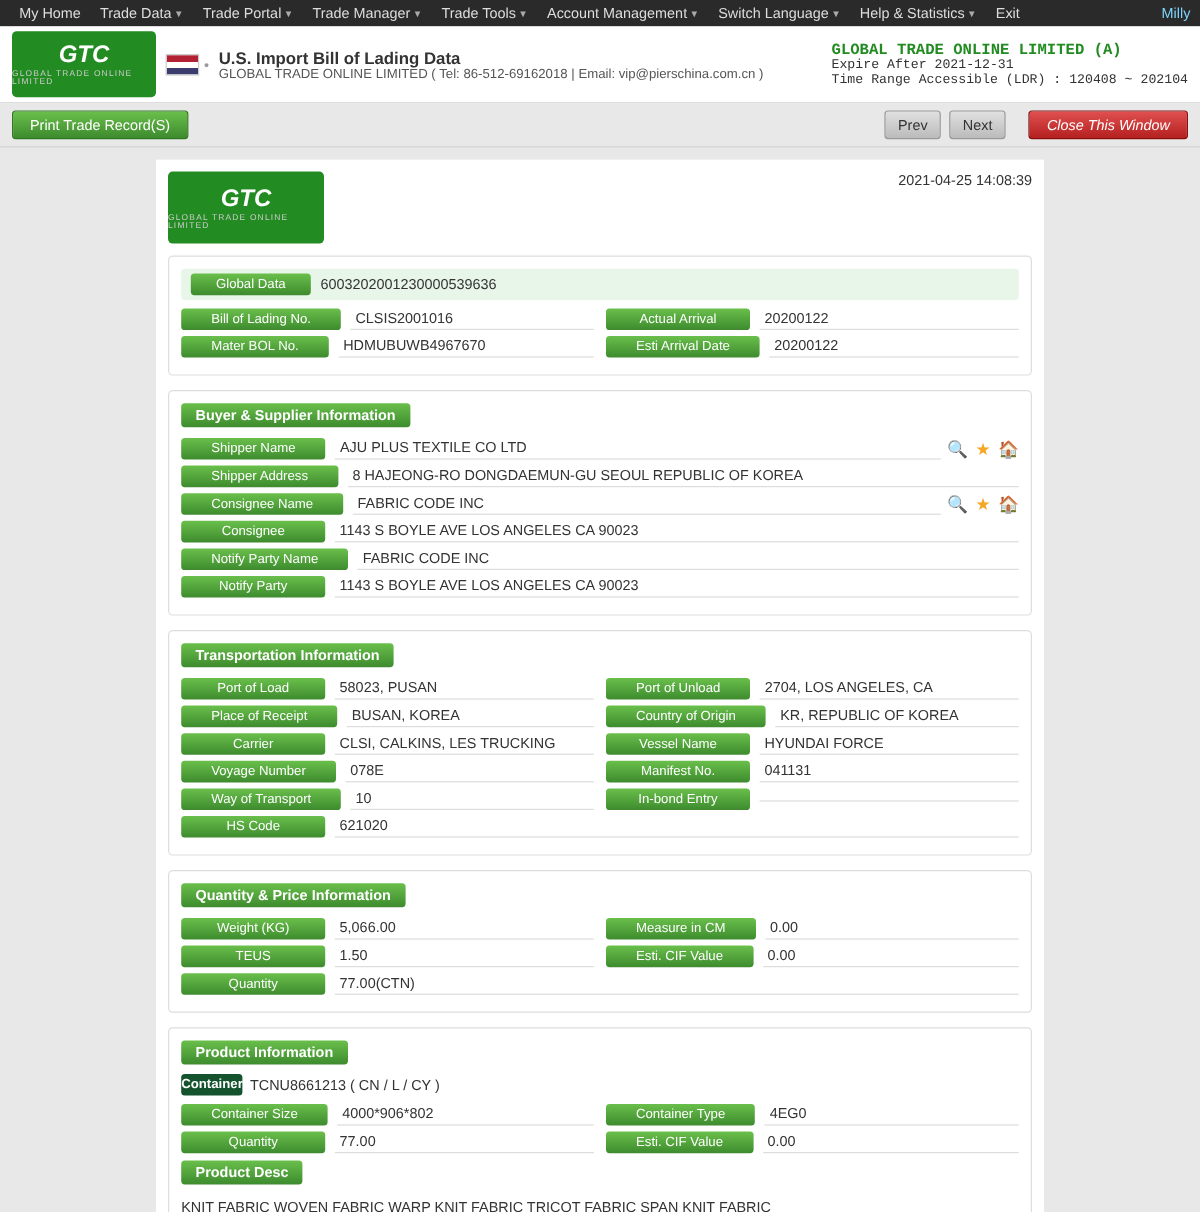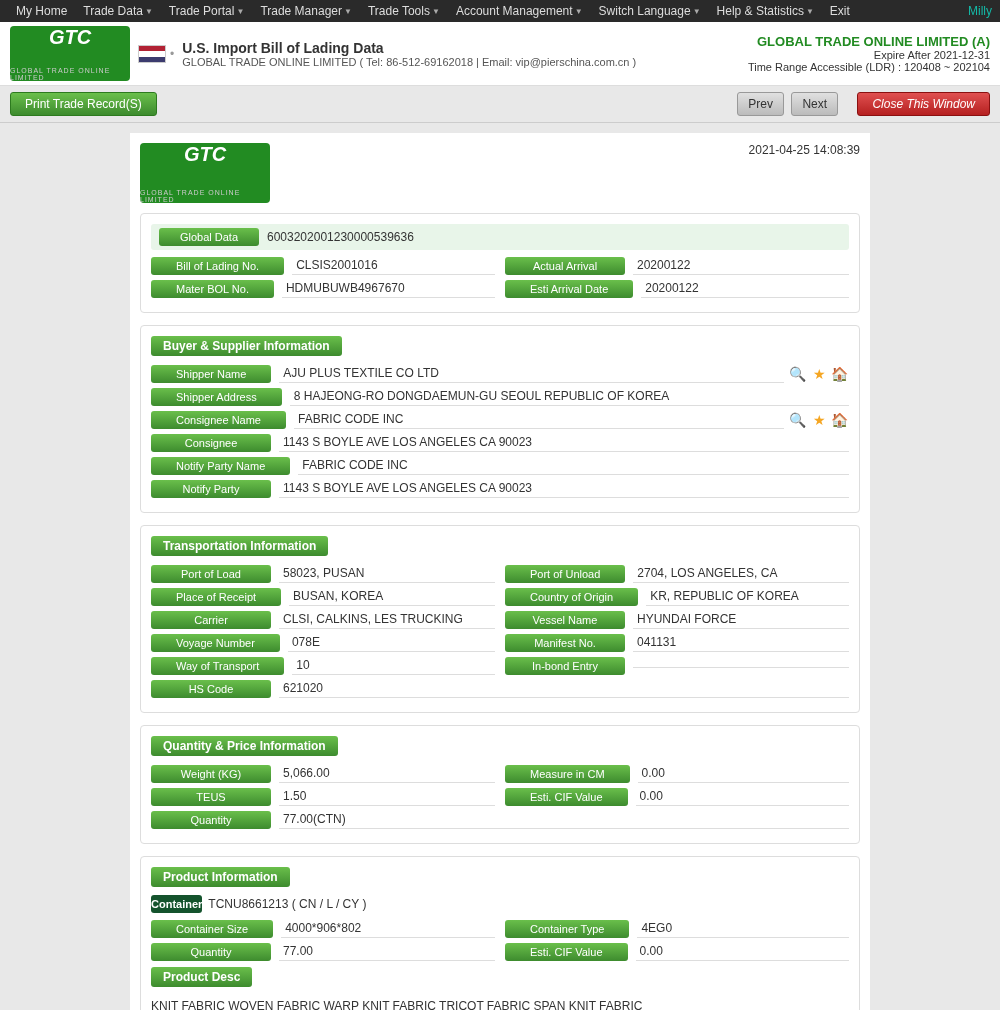--- a/index.html
+++ b/index.html
@@ -3,45 +3,45 @@
   <meta charset="utf-8">
   <style>
     * { margin: 0; padding: 0; box-sizing: border-box; }
     body { font-family: Arial, sans-serif; font-size: 12px; background: #f0f0f0; width: 1000px; min-height: 1010px; overflow-x: hidden; }
 
     
     .top-nav { background: #2a2a2a; color: #fff; display: flex; align-items: center; justify-content: space-between; padding: 0 8px; height: 22px; font-size: 12px; }
     .top-nav-left { display: flex; align-items: flex-start; gap: 0; }
     .nav-item { color: #ddd; padding: 3px 8px; cursor: pointer; display: flex; align-items: center; gap: 2px; }
     .nav-arrow { font-size: 8px; color: #aaa; }
-    .top-nav-right { color: #14b8a6; cursor: pointer; }
+    .top-nav-right { color: #7dd3fc; cursor: pointer; }
 
     
     .header { background: #fff; border-bottom: 1px solid #ddd; padding: 4px 10px; display: flex; align-items: center; justify-content: space-between; }
     .logo-area { display: flex; align-items: center; gap: 8px; }
     .flag-area { display: flex; align-items: center; gap: 4px; }
     .flag { width: 28px; height: 18px; background: linear-gradient(to bottom, #B22234 33%, #fff 33%, #fff 66%, #3C3B6E 66%); border: 1px solid #ccc; }
     .header-title { font-size: 14px; font-weight: bold; color: #333; }
     .header-contact { font-size: 11px; color: #555; }
-    .header-right { text-align: right; }
+    .header-right { text-align: left; font-family: Liberation Mono, monospace; }
     .company-name { color: #228B22; font-weight: bold; font-size: 13px; }
     .expire-info { font-size: 11px; color: #333; }
 
     
     .toolbar { background: #e8e8e8; padding: 6px 10px; display: flex; align-items: center; justify-content: space-between; border-bottom: 1px solid #ccc; }
     .btn-green { background: linear-gradient(to bottom, #6abf4b, #3d8b2e); color: #fff; border: 1px solid #2d7a1f; padding: 4px 14px; border-radius: 3px; cursor: pointer; font-size: 12px; }
     .btn-nav { background: linear-gradient(to bottom, #e0e0e0, #bbb); color: #333; border: 1px solid #999; padding: 4px 10px; border-radius: 3px; cursor: pointer; font-size: 12px; margin-left: 4px; }
     .btn-red { background: linear-gradient(to bottom, #e05050, #b52020); color: #fff; border: 1px solid #8a1010; padding: 4px 14px; border-radius: 3px; cursor: pointer; font-size: 12px; font-style: italic; }
 
     
     .main-content { background: #fff; margin: 0 auto; width: 740px; padding: 10px; }
 
     
     .doc-header { display: flex; justify-content: space-between; align-items: flex-start; margin-bottom: 10px; }
-    .doc-logo-box { width: 120px; height: 55px; background: #228B22; border-radius: 4px; display: flex; flex-direction: column; align-items: center; justify-content: space-between; }
+    .doc-logo-box { width: 120px; height: 55px; background: #228B22; border-radius: 4px; display: flex; flex-direction: column; align-items: center; justify-content: center; }
     .doc-logo-text { color: #fff; font-size: 20px; font-weight: bold; font-style: italic; }
     .doc-logo-sub { color: #ccc; font-size: 7px; letter-spacing: 1px; }
     .doc-timestamp { font-size: 12px; color: #333; }
 
     
     .field-row { display: flex; align-items: center; margin-bottom: 4px; }
     .field-label { background: linear-gradient(to bottom, #6abf4b, #3d8b2e); color: #fff; padding: 3px 25px; border-radius: 3px; font-size: 11px; white-space: nowrap; min-width: 120px; text-align: center; }
     .field-value { margin-left: 8px; font-size: 12px; color: #333; flex: 1; border-bottom: 1px solid #ddd; padding: 2px 4px; }
 
     

